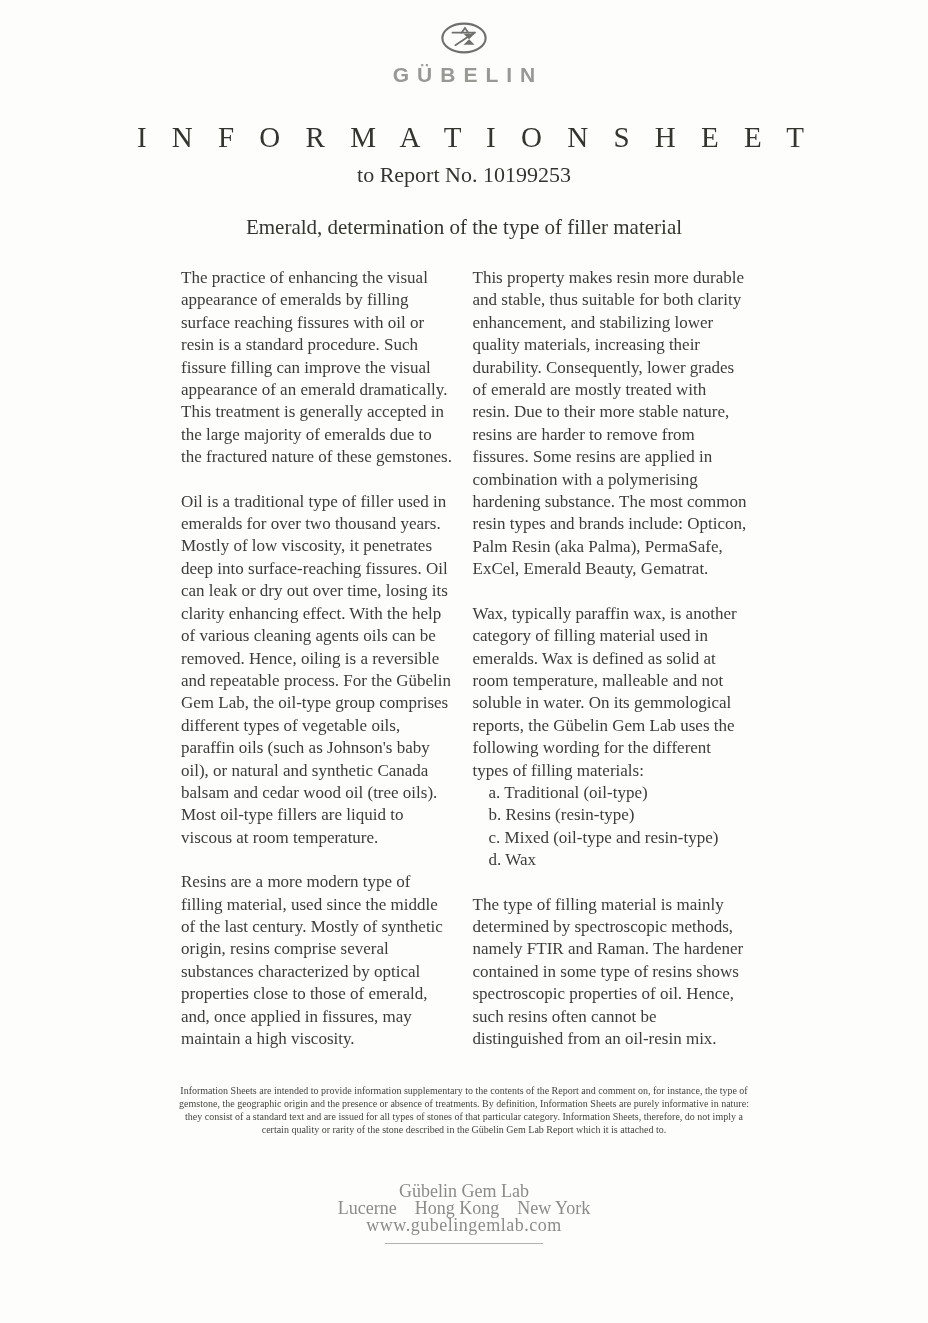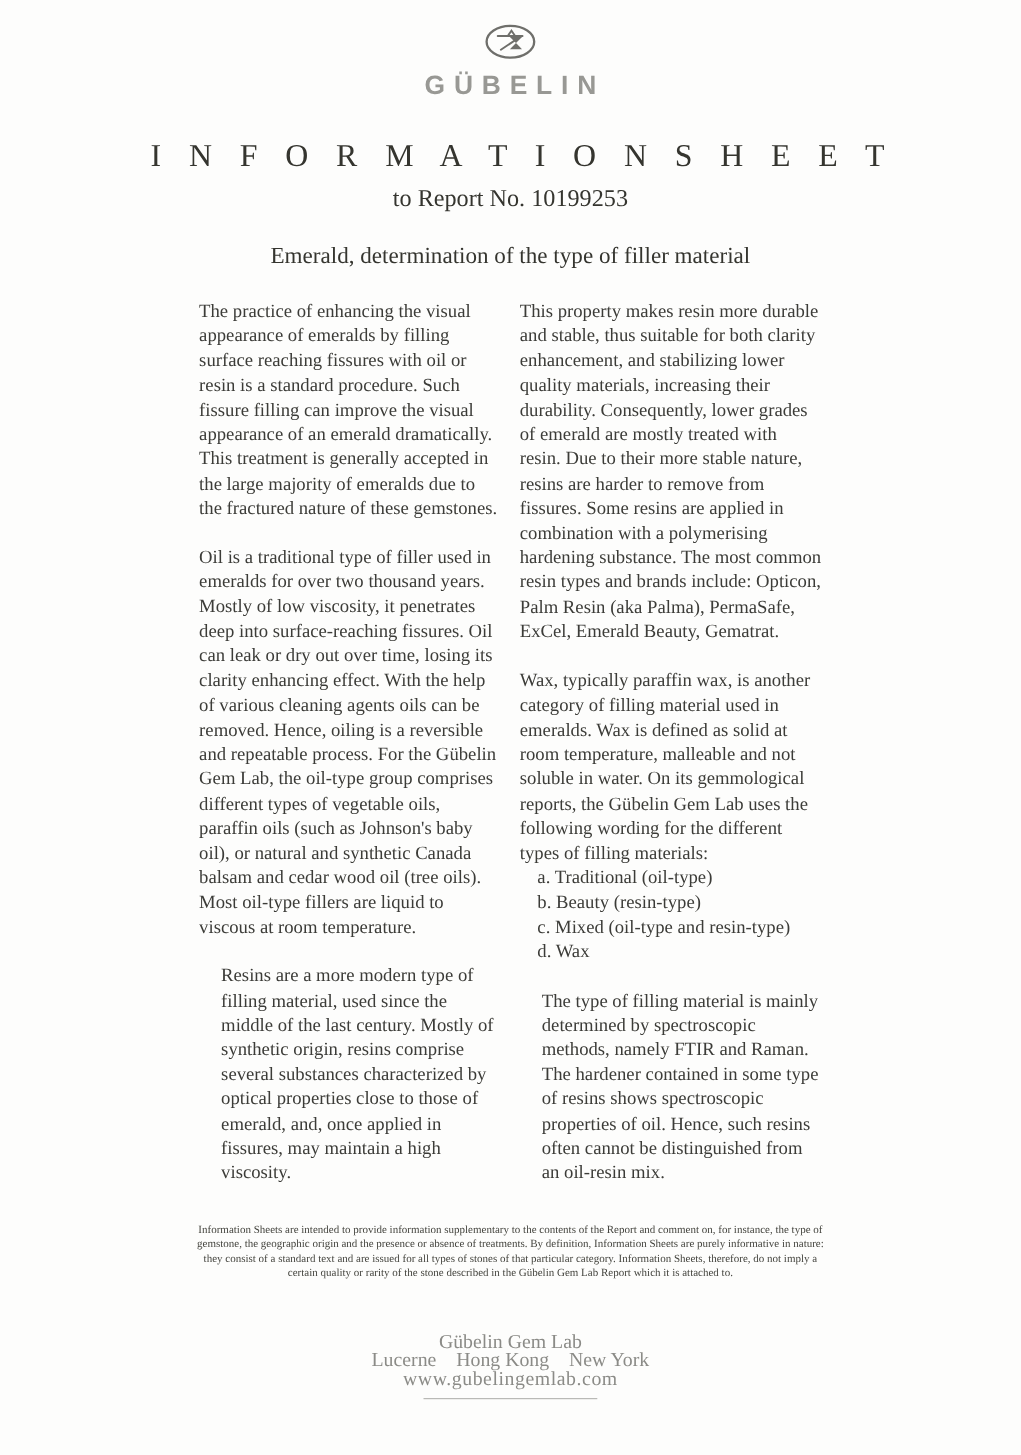--- a/index.html
+++ b/index.html
@@ -24,21 +24,21 @@
     text-align: center;
   }
   .logo {
     display: inline-block;
     line-height: 0;
   }
   .brand-name {
     margin-top: 3px;
     font-family: "Liberation Sans", "DejaVu Sans", sans-serif;
     font-weight: bold;
-    font-size: 24px;
+    font-size: 21px;
     letter-spacing: 8px;
     padding-left: 8px; 
     color: #989894;
   }
 
   
   .doc-title {
     margin-top: 34px;
     text-align: center;
     font-size: 29px;
@@ -68,21 +68,21 @@
   }
   .col {
     flex: 1 1 0;
     font-size: 17px;
     line-height: 22.4px;
     text-align: left;
   }
   .col p {
     margin: 0 0 22px 0;
   }
-  .col p:last-child { margin-bottom: 0; margin-left: 20px; }
+  .col p:last-child { margin-bottom: 0; }
   .filler-list { margin: 0 0 22px 16px; }
   .filler-list .line { margin: 0; }
 
   
   .disclaimer {
     width: 578px;
     margin: 34px auto 0 auto;
     text-align: center;
     font-size: 10px;
     line-height: 13px;
@@ -137,21 +137,21 @@
     <div class="col">
       <p>The practice of enhancing the visual appearance of emeralds by filling surface reaching fissures with oil or resin is a standard procedure. Such fissure filling can improve the visual appearance of an emerald dramatically. This treatment is generally accepted in the large majority of emeralds due to the fractured nature of these gemstones.</p>
       <p>Oil is a traditional type of filler used in emeralds for over two thousand years. Mostly of low viscosity, it penetrates deep into surface-reaching fissures. Oil can leak or dry out over time, losing its clarity enhancing effect. With the help of various cleaning agents oils can be removed. Hence, oiling is a reversible and repeatable process. For the Gübelin Gem Lab, the oil-type group comprises different types of vegetable oils, paraffin oils (such as Johnson's baby oil), or natural and synthetic Canada balsam and cedar wood oil (tree oils). Most oil-type fillers are liquid to viscous at room temperature.</p>
       <p>Resins are a more modern type of filling material, used since the middle of the last century. Mostly of synthetic origin, resins comprise several substances characterized by optical properties close to those of emerald, and, once applied in fissures, may maintain a high viscosity.</p>
     </div>
     <div class="col">
       <p>This property makes resin more durable and stable, thus suitable for both clarity enhancement, and stabilizing lower quality materials, increasing their durability. Consequently, lower grades of emerald are mostly treated with resin. Due to their more stable nature, resins are harder to remove from fissures. Some resins are applied in combination with a polymerising hardening substance. The most common resin types and brands include: Opticon, Palm Resin (aka Palma), PermaSafe, ExCel, Emerald Beauty, Gematrat.</p>
       <p style="margin-bottom:0">Wax, typically paraffin wax, is another category of filling material used in emeralds. Wax is defined as solid at room temperature, malleable and not soluble in water. On its gemmological reports, the Gübelin Gem Lab uses the following wording for the different types of filling materials:</p>
       <div class="filler-list">
         <div class="line">a. Traditional (oil-type)</div>
-        <div class="line">b. Beauty (resin-type)</div>
+        <div class="line">b. Resins (resin-type)</div>
         <div class="line">c. Mixed (oil-type and resin-type)</div>
         <div class="line">d. Wax</div>
       </div>
       <p>The type of filling material is mainly determined by spectroscopic methods, namely FTIR and Raman. The hardener contained in some type of resins shows spectroscopic properties of oil. Hence, such resins often cannot be distinguished from an oil-resin mix.</p>
     </div>
   </div>
 
   <div class="disclaimer">Information Sheets are intended to provide information supplementary to the contents of the Report and comment on, for instance, the type of gemstone, the geographic origin and the presence or absence of treatments. By definition, Information Sheets are purely informative in nature: they consist of a standard text and are issued for all types of stones of that particular category. Information Sheets, therefore, do not imply a certain quality or rarity of the stone described in the Gübelin Gem Lab Report which it is attached to.</div>
 
   <div class="footer">

